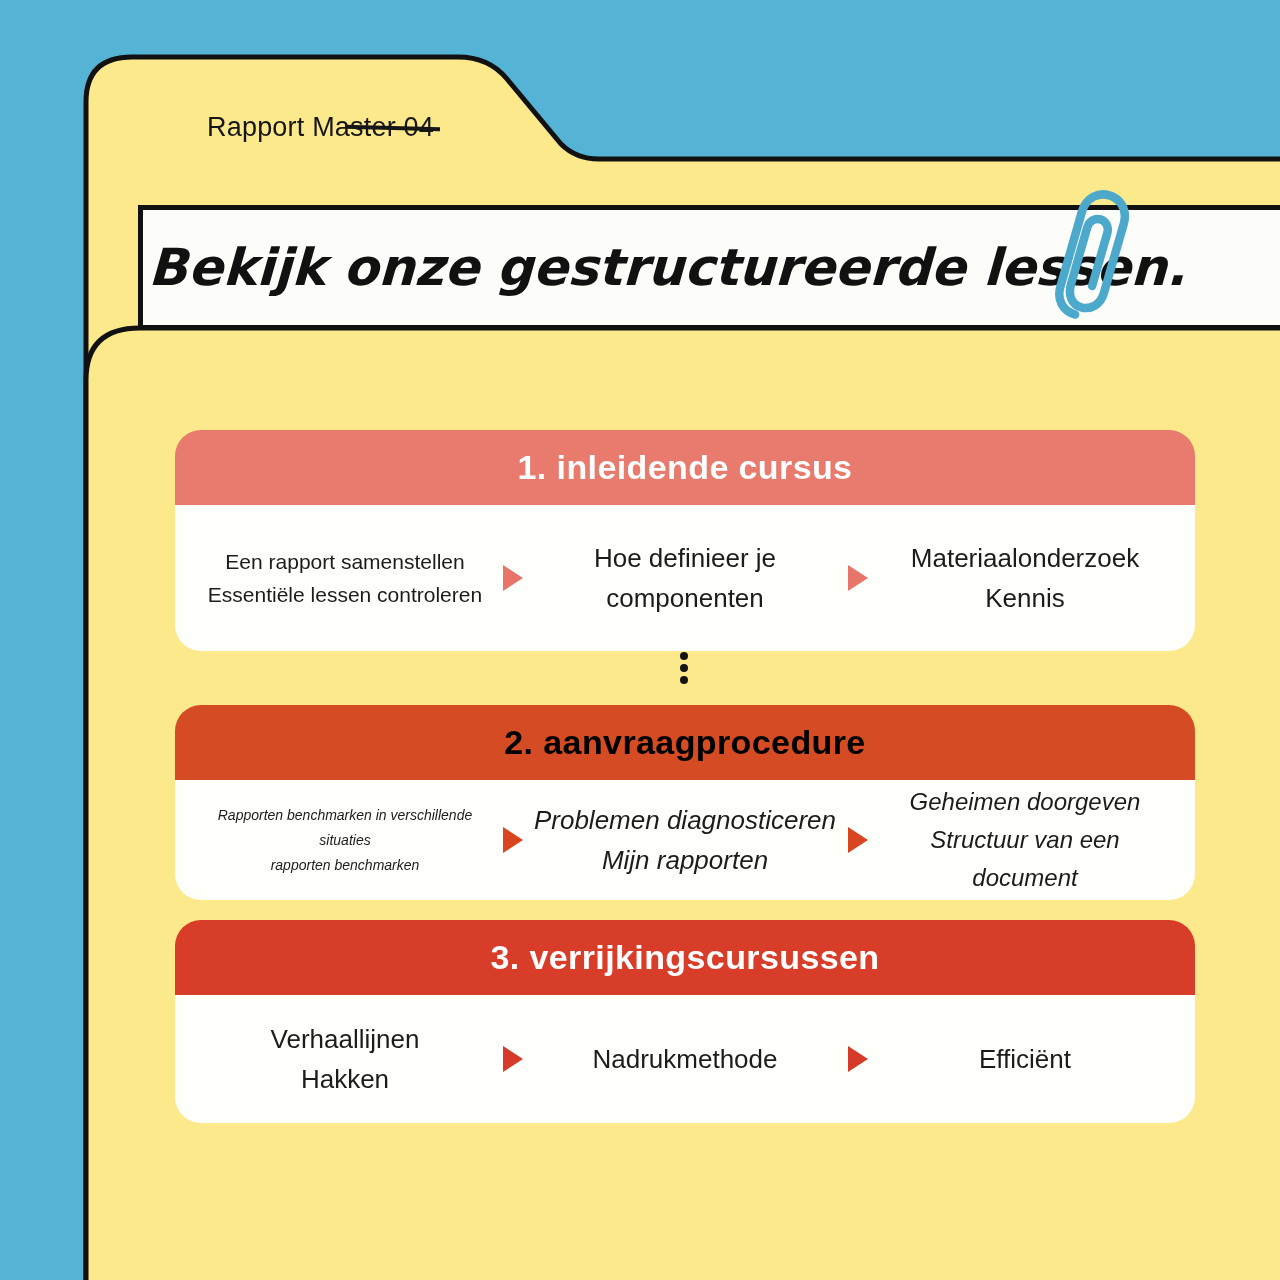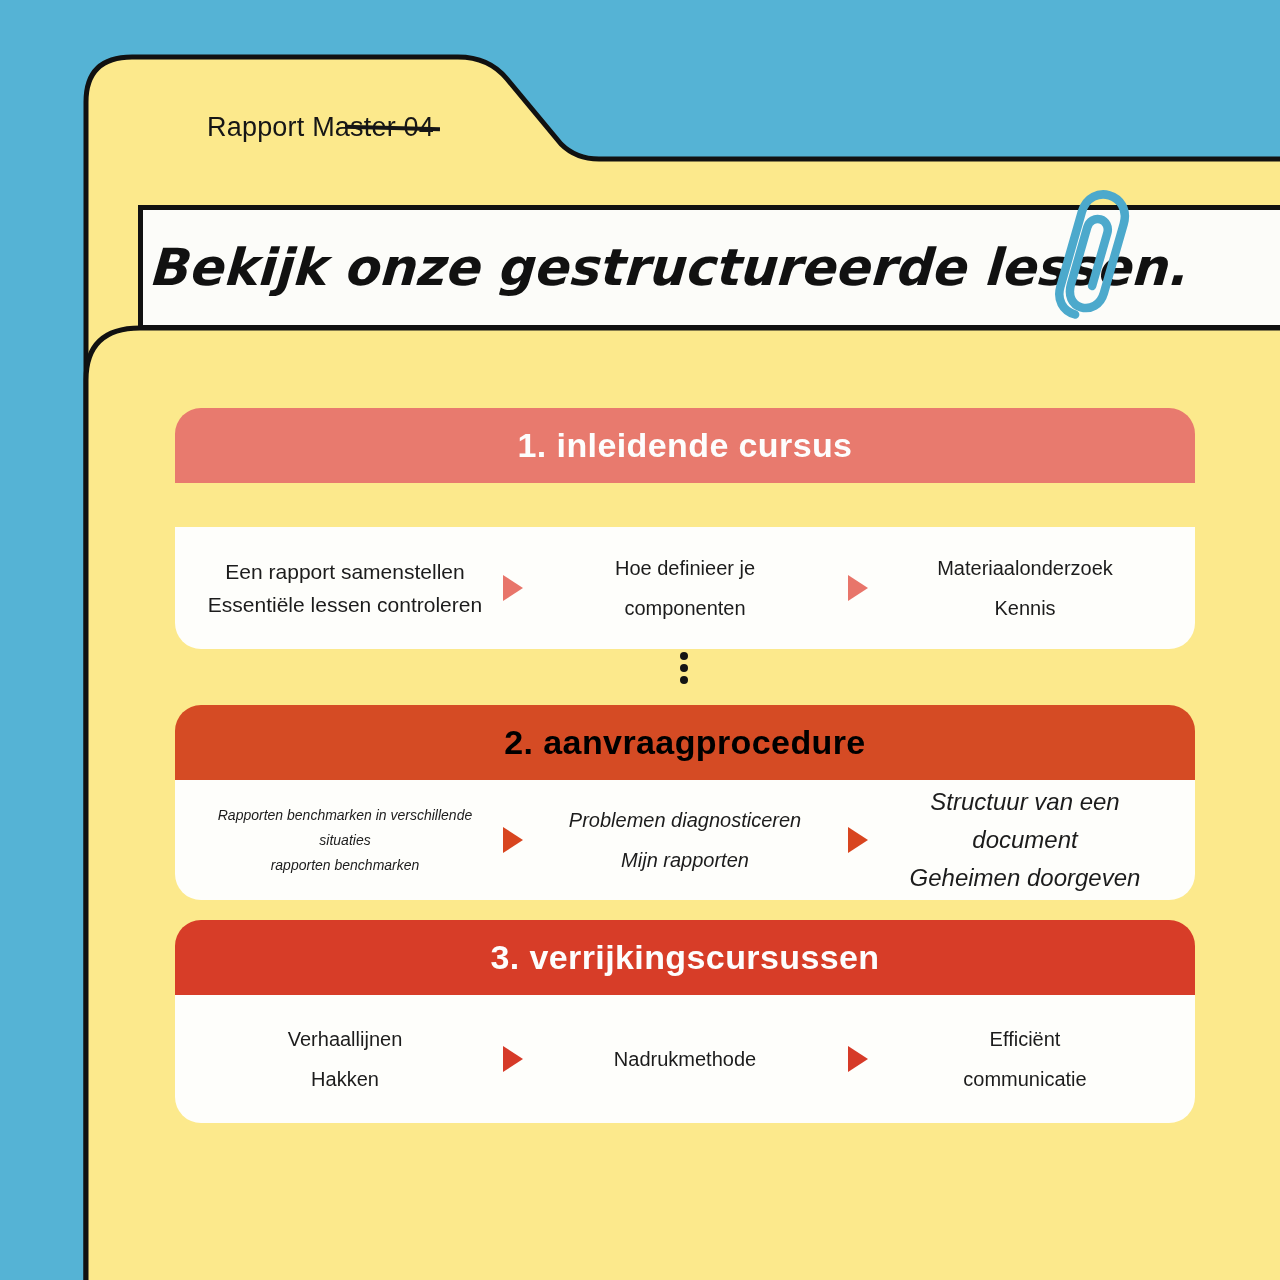--- a/index.html
+++ b/index.html
@@ -43,30 +43,30 @@
   }
   .card-body {
     background:#FEFEFB; border-radius:0 0 26px 26px;
     display:flex; align-items:center; justify-content:space-between;
     padding:0 20px; box-sizing:border-box;
   }
   .col { text-align:center; color:#1C1C1C; }
   .c1 { flex:0 0 300px; }
   .c2 { flex:0 0 310px; }
   .c3 { flex:0 0 300px; }
-  .t-lg  { font-size:20px; line-height:40px; }
+  .t-lg  { font-size:26px; line-height:40px; }
   .t-lg2 { font-size:24px; line-height:38px; }
   .t-md  { font-size:21px; line-height:33px; }
   .t-sm  { font-size:14px; line-height:25px; }
   .flow-arrow {
     width:0; height:0; flex:0 0 auto;
     border-top:13px solid transparent; border-bottom:13px solid transparent;
     border-left:20px solid #D8451F;
   }
-  #body-1 { height:122px;margin-top:44px; }
+  #body-1 { height:146px; }
   #body-2 { height:120px; }
   #body-3 { height:128px; }
 
   
   .dots { position:absolute; left:680px; z-index:2; display:flex; flex-direction:column; gap:4px; }
   .dots span { width:8px; height:8px; border-radius:50%; background:#141414; }
   #dots-1 { top:652px; }
   #dots-2 { top:924px; }
 </style>
 </head>
@@ -87,21 +87,21 @@
   <div class="banner" style="background-color: rgb(252, 252, 249); border-color: rgb(17, 17, 17);">
     <div class="banner-text">Bekijk onze gestructureerde lessen.</div>
   </div>
 
   <svg class="paperclip" width="78" height="142" viewBox="0 0 80 150">
     <g transform="rotate(16 40 75)">
       <path d="M40,136 C26,136 17,126 17,112 L17,30 C17,13 29,5 40,5 C51,5 63,13 63,30 L63,106 C63,119 54,127 44,127 C34,127 27,119 27,106 L27,44 C27,37 32,32 38,32 C44,32 49,37 49,44 L49,102" fill="none" stroke-width="9" stroke-linecap="round" stroke-linejoin="round" stroke="#4CA9CC"></path>
     </g>
   </svg>
 
-  <div class="card" style="top:408px">
+  <div class="card" style="top:430px">
     <div class="card-header" style="background-color: rgb(232, 122, 110); color: rgb(253, 253, 253);">1. inleidende cursus</div>
     <div class="card-body" id="body-1" style="background-color: rgb(254, 254, 251);">
       <div class="col c1 t-md">
         <div>Een rapport samenstellen</div>
         <div>Essentiële lessen controleren</div>
       </div>
       <div class="flow-arrow" style="border-left-color: rgb(232, 117, 106);"></div>
       <div class="col c2 t-lg">
         <div>Hoe definieer je</div>
         <div>componenten</div>
@@ -127,22 +127,22 @@
         <div>Rapporten benchmarken in verschillende situaties</div>
         <div>rapporten benchmarken</div>
       </div>
       <div class="flow-arrow" style="border-left-color: rgb(216, 69, 31);"></div>
       <div class="col c2 t-lg">
         <div>Problemen diagnosticeren</div>
         <div>Mijn rapporten</div>
       </div>
       <div class="flow-arrow" style="border-left-color: rgb(216, 69, 31);"></div>
       <div class="col c3 t-lg2">
+        <div>Geheimen doorgeven</div>
         <div>Structuur van een document</div>
-        <div>Geheimen doorgeven</div>
       </div>
     </div>
   </div>
 
   <div class="dots" id="dots-2">
     <span></span>
       <span></span>
       <span></span>
   </div>
 
@@ -153,18 +153,17 @@
         <div>Verhaallijnen</div>
         <div>Hakken</div>
       </div>
       <div class="flow-arrow" style="border-left-color: rgb(214, 58, 40);"></div>
       <div class="col c2 t-lg">
         <div>Nadrukmethode</div>
       </div>
       <div class="flow-arrow" style="border-left-color: rgb(214, 58, 40);"></div>
       <div class="col c3 t-lg">
         <div>Efficiënt</div>
-        <div>communicatie</div>
       </div>
     </div>
   </div>
 
 </div>
 
 </body></html>

